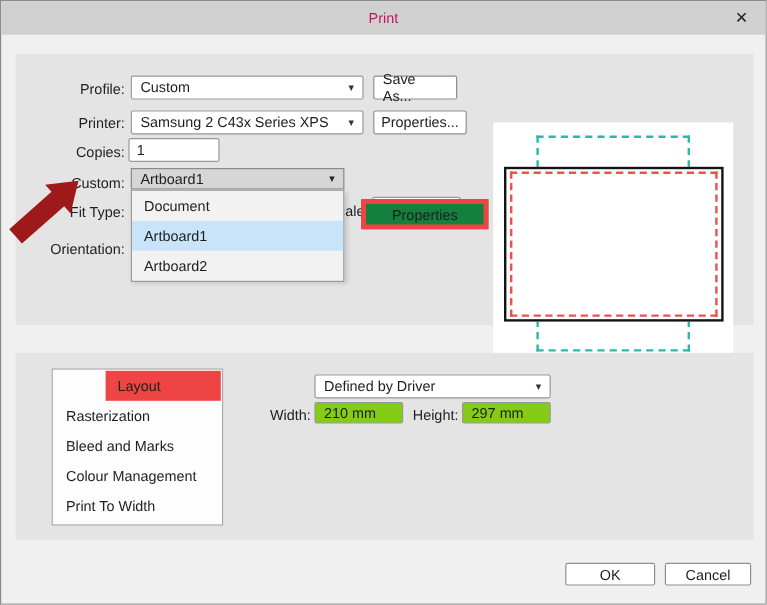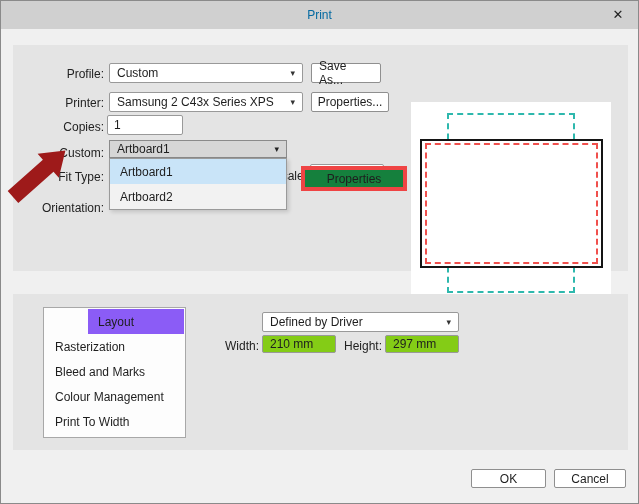--- a/index.html
+++ b/index.html
@@ -4,21 +4,21 @@
 <style>
   * { margin:0; padding:0; box-sizing:border-box; }
   html,body { width:639px; height:504px; }
   body { font-family:"Liberation Sans", sans-serif; font-size:12px; color:#1e1e1e; }
 
   .window { position:relative; width:639px; height:504px; background:#f0f0f0;
             border:1px solid #8a8a8a; overflow:hidden; }
 
   
   .titlebar { position:absolute; left:0; top:0; width:100%; height:28px; background:#d0d0d0; }
-  .titlebar .title { position:absolute; left:0; right:0; top:7px; text-align:center; color:#0369a1; }
+  .titlebar .title { position:absolute; left:0; right:0; top:7px; text-align:center; color:#be185d; }
   .close-btn { position:absolute; right:10px; top:5px; width:20px; height:18px;
                text-align:center; font-size:13px; color:#222; cursor:default; line-height:18px; }
 
   
   .panel { position:absolute; left:12px; width:615px; background:#e4e4e4; }
   .panel-top { top:44px; height:226px; }
   .panel-bottom { top:293px; height:156px; }
 
   .lbl { position:absolute; color:#222; white-space:nowrap; }
   .lbl.r { text-align:right; }
@@ -59,21 +59,21 @@
   .pv-teal { position:absolute; left:36px; top:11px; width:128px; height:180px;
              border:2px dashed #2eb8ad; }
   .pv-label { position:absolute; left:9px; top:37px; width:183px; height:129px;
               display:flex; align-items:center; justify-content:center;
               font-size:88px; color:#111; letter-spacing:1px; }
 
   
   .listbox { position:absolute; left:30px; top:13px; width:143px; height:131px;
              background:#fdfdfd; border:1px solid #a8a8a8; padding-top:1px; }
   .listbox .item { height:25px; display:flex; align-items:center; padding-left:10px; margin:0 1px; }
-  .listbox .item.sel { background:#8b5cf6;margin-left:44px; }
+  .listbox .item.sel { background:#ef4444;margin-left:44px; }
 
   
   .btn-footer { height:19px; }
 
   .arrow-svg { position:absolute; left:0; top:138px; z-index:25; }
 </style>
 </head>
 <body>
 
 <div class="window">
@@ -118,20 +118,21 @@
       <div class="pv-black"></div>
       <div class="pv-red"></div>
     </div>
   </div>
 
   <div class="range-combo">
     <span>Artboard1</span>
     <span class="chev">▾</span>
   </div>
   <div class="dropdown-list">
+    <div class="opt">Document</div>
     <div class="opt sel">Artboard1</div>
     <div class="opt">Artboard2</div>
   </div>
 
   <svg class="arrow-svg" width="80" height="80">
     <polygon points="0,-8 47,-8 47,-16 70,0 47,16 47,8 0,8" transform="translate(12,58) rotate(-41.5)" fill="#9e1a1a"></polygon>
   </svg>
 
   <div class="panel panel-bottom">
     <div class="listbox">

